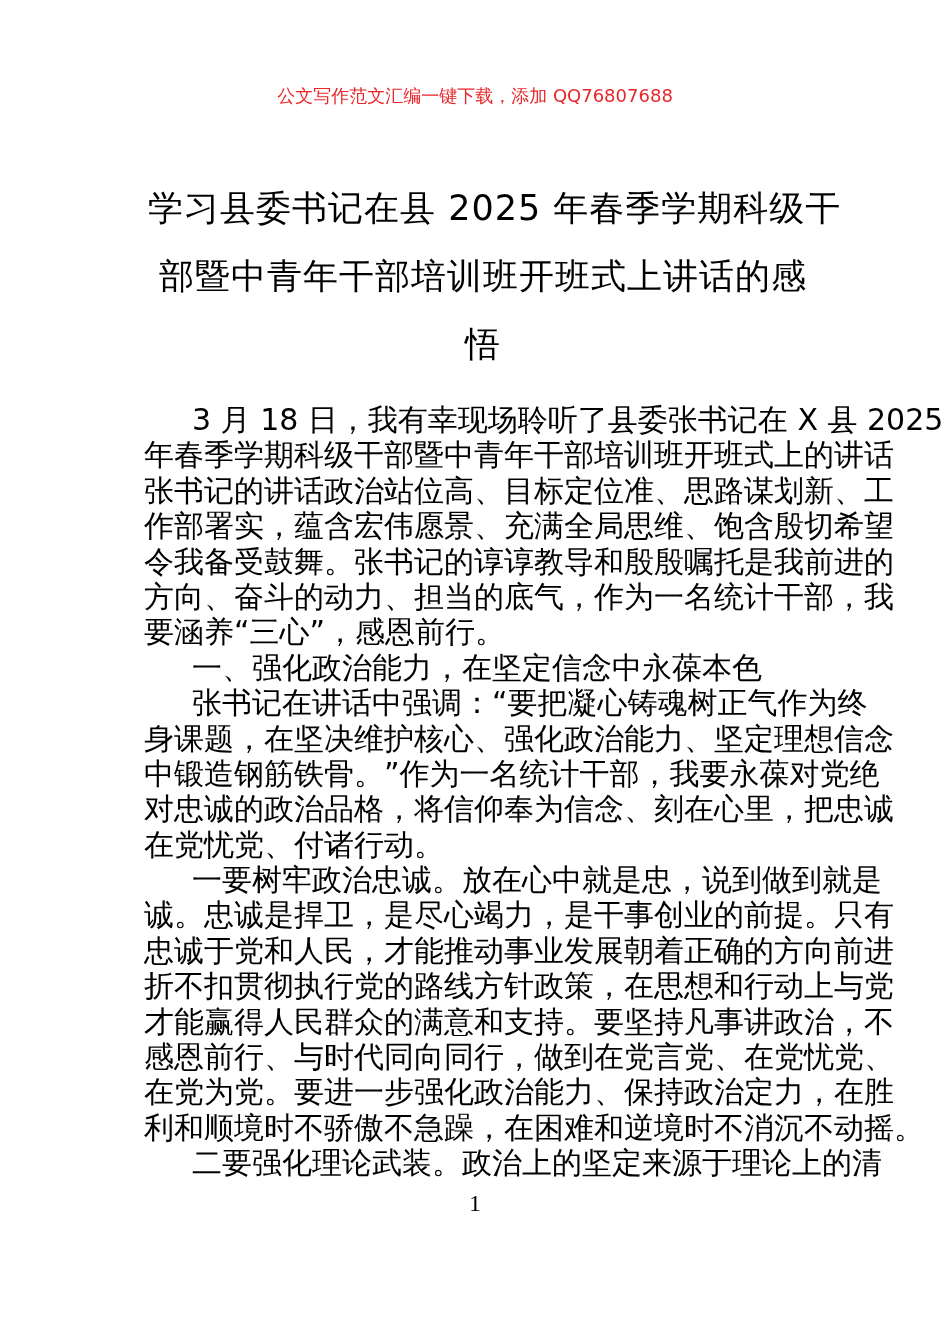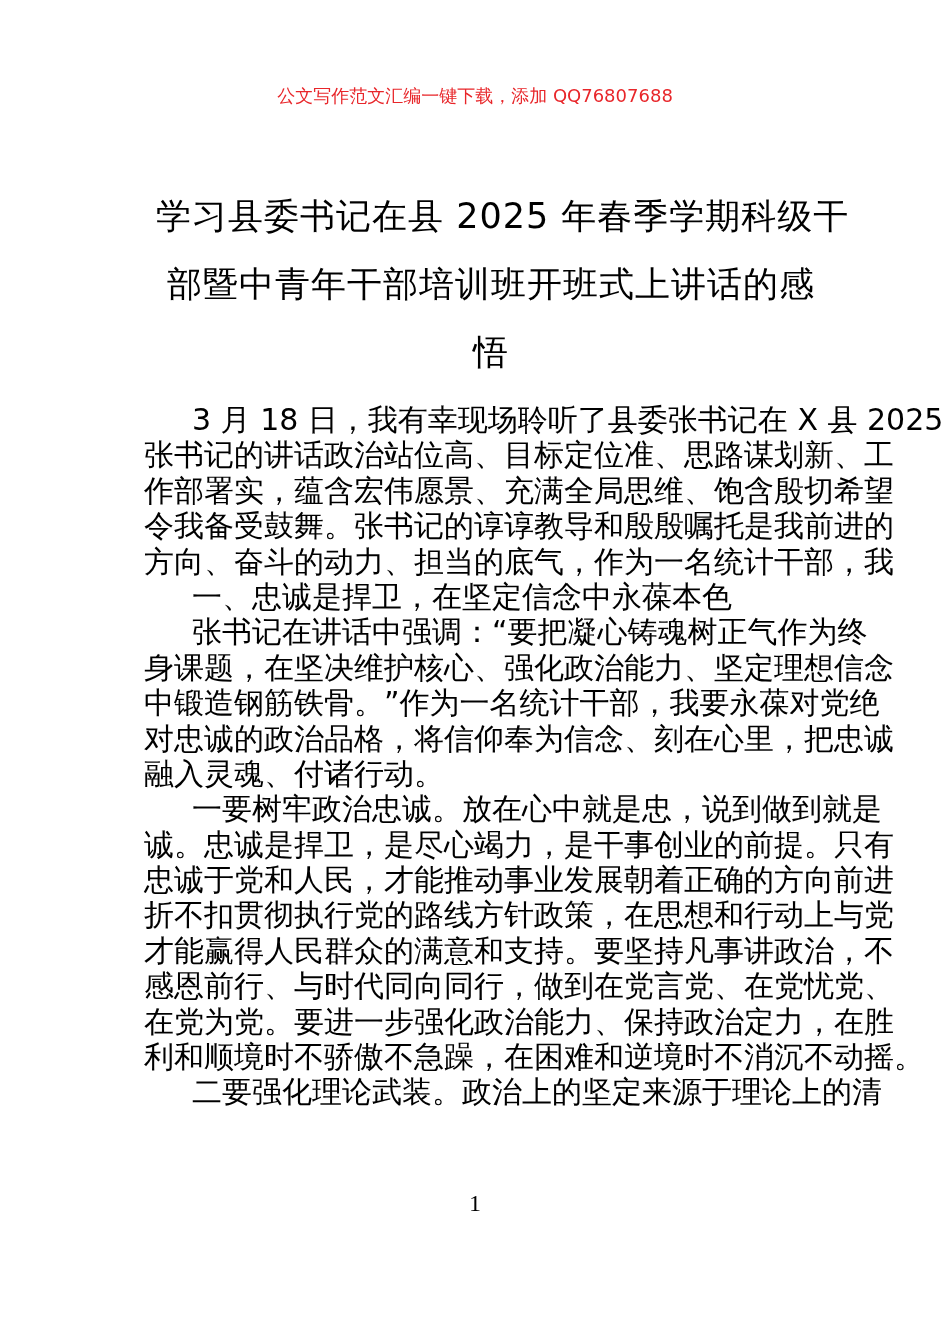--- a/index.html
+++ b/index.html
@@ -37,21 +37,21 @@
     .title {
       position: absolute;
       left: 140px;
       width: 670px;
       top: 166px;
       text-align: center;
       font-size: 35px;
       line-height: 68px;
       font-family: "DejaVu Sans", "Liberation Sans", sans-serif;
       font-weight: normal;
-      margin: 16px;
+      margin: 8px;
       letter-spacing: 1px;
     }
     .title .ln { display: block; white-space: nowrap; }
     .body-text {
       position: absolute;
       left: 144px;
       width: 666px;
       top: 402px;
       font-size: 30px;
       line-height: 35.4px;
@@ -85,30 +85,32 @@
   <div class="header-ad">公文写作范文汇编一键下载，添加 QQ76807688</div>
 
   <h1 class="title">
     <span class="ln">学习县委书记在县 2025 年春季学期科级干</span>
     <span class="ln">部暨中青年干部培训班开班式上讲话的感</span>
     <span class="ln">悟</span>
   </h1>
 
   <div class="body-text" id="body-text">
       <span class="ln indent">3 月 18 日，我有幸现场聆听了县委张书记在 X 县 2025</span>
+      <span class="ln">年春季学期科级干部暨中青年干部培训班开班式上的讲话</span>
       <span class="ln">张书记的讲话政治站位高、目标定位准、思路谋划新、工</span>
       <span class="ln">作部署实，蕴含宏伟愿景、充满全局思维、饱含殷切希望</span>
       <span class="ln">令我备受鼓舞。张书记的谆谆教导和殷殷嘱托是我前进的</span>
       <span class="ln">方向、奋斗的动力、担当的底气，作为一名统计干部，我</span>
-      <span class="ln indent last">一、忠诚是捍卫，在坚定信念中永葆本色</span>
+      <span class="ln last">要涵养“三心”，感恩前行。</span>
+      <span class="ln indent last">一、强化政治能力，在坚定信念中永葆本色</span>
       <span class="ln indent">张书记在讲话中强调：“要把凝心铸魂树正气作为终</span>
       <span class="ln">身课题，在坚决维护核心、强化政治能力、坚定理想信念</span>
       <span class="ln">中锻造钢筋铁骨。”作为一名统计干部，我要永葆对党绝</span>
       <span class="ln">对忠诚的政治品格，将信仰奉为信念、刻在心里，把忠诚</span>
-      <span class="ln last">融入灵魂、付诸行动。</span>
+      <span class="ln last">在党忧党、付诸行动。</span>
       <span class="ln indent">一要树牢政治忠诚。放在心中就是忠，说到做到就是</span>
       <span class="ln">诚。忠诚是捍卫，是尽心竭力，是干事创业的前提。只有</span>
       <span class="ln">忠诚于党和人民，才能推动事业发展朝着正确的方向前进</span>
       <span class="ln">折不扣贯彻执行党的路线方针政策，在思想和行动上与党</span>
       <span class="ln">才能赢得人民群众的满意和支持。要坚持凡事讲政治，不</span>
       <span class="ln">感恩前行、与时代同向同行，做到在党言党、在党忧党、</span>
       <span class="ln">在党为党。要进一步强化政治能力、保持政治定力，在胜</span>
       <span class="ln">利和顺境时不骄傲不急躁，在困难和逆境时不消沉不动摇。</span>
       <span class="ln indent">二要强化理论武装。政治上的坚定来源于理论上的清</span>
     </div>

